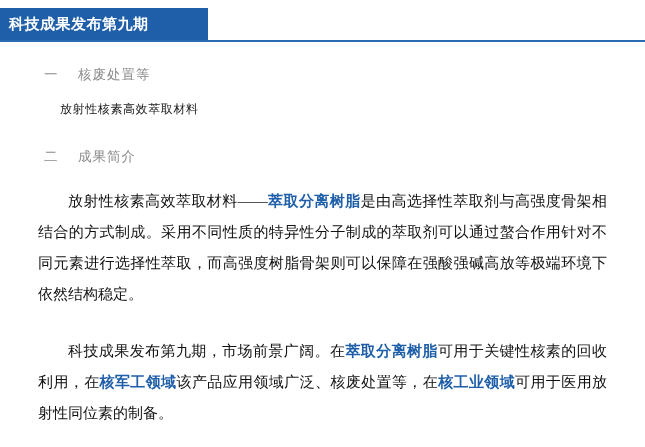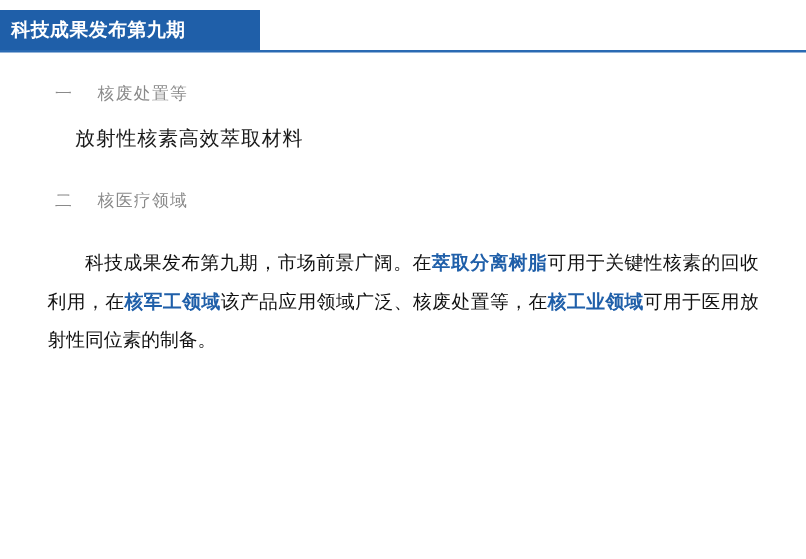--- a/index.html
+++ b/index.html
@@ -80,21 +80,21 @@
   .section-head .label {
     letter-spacing: 1px;
   }
 
   .sec1-head { margin-top: 14px; }
   .sec2-head { margin-top: 30px; }
 
   .item-value {
     margin-left: 60px;
     margin-top: 17px;
-    font-size: 16px;
+    font-size: 12px;
     font-family: "Liberation Sans", sans-serif;
     color: #1a1a1a;
     letter-spacing: 0.6px;
   }
 
   .para {
     margin: 0 38px 0 38px;
     margin-top: 20px;
     font-size: 15px;
     line-height: 31px;
@@ -128,22 +128,25 @@
 
     <div class="section-head sec1-head">
       <span class="num">一</span>
       <span class="label">核废处置等</span>
     </div>
 
     <div class="item-value">放射性核素高效萃取材料</div>
 
     <div class="section-head sec2-head">
       <span class="num">二</span>
-      <span class="label">核医疗领域</span>
+      <span class="label">成果简介</span>
     </div>
 
+    <p class="para first">
+      <span>放射性核素高效萃取材料——</span><span class="kw">萃取分离树脂</span><span>是由高选择性萃取剂与高强度骨架相结合的方式制成。采用不同性质的特异性分子制成的萃取剂可以通过螯合作用针对不同元素进行选择性萃取，而高强度树脂骨架则可以保障在强酸强碱高放等极端环境下依然结构稳定。</span>
+    </p>
 
     <p class="para second">
       <span>科技成果发布第九期，市场前景广阔。在</span><span class="kw">萃取分离树脂</span><span>可用于关键性核素的回收利用，在</span><span class="kw">核军工领域</span><span>该产品应用领域广泛、核废处置等，在</span><span class="kw">核工业领域</span><span>可用于医用放射性同位素的制备。</span>
     </p>
 
   </div>
 </div>
 
 </body></html>

